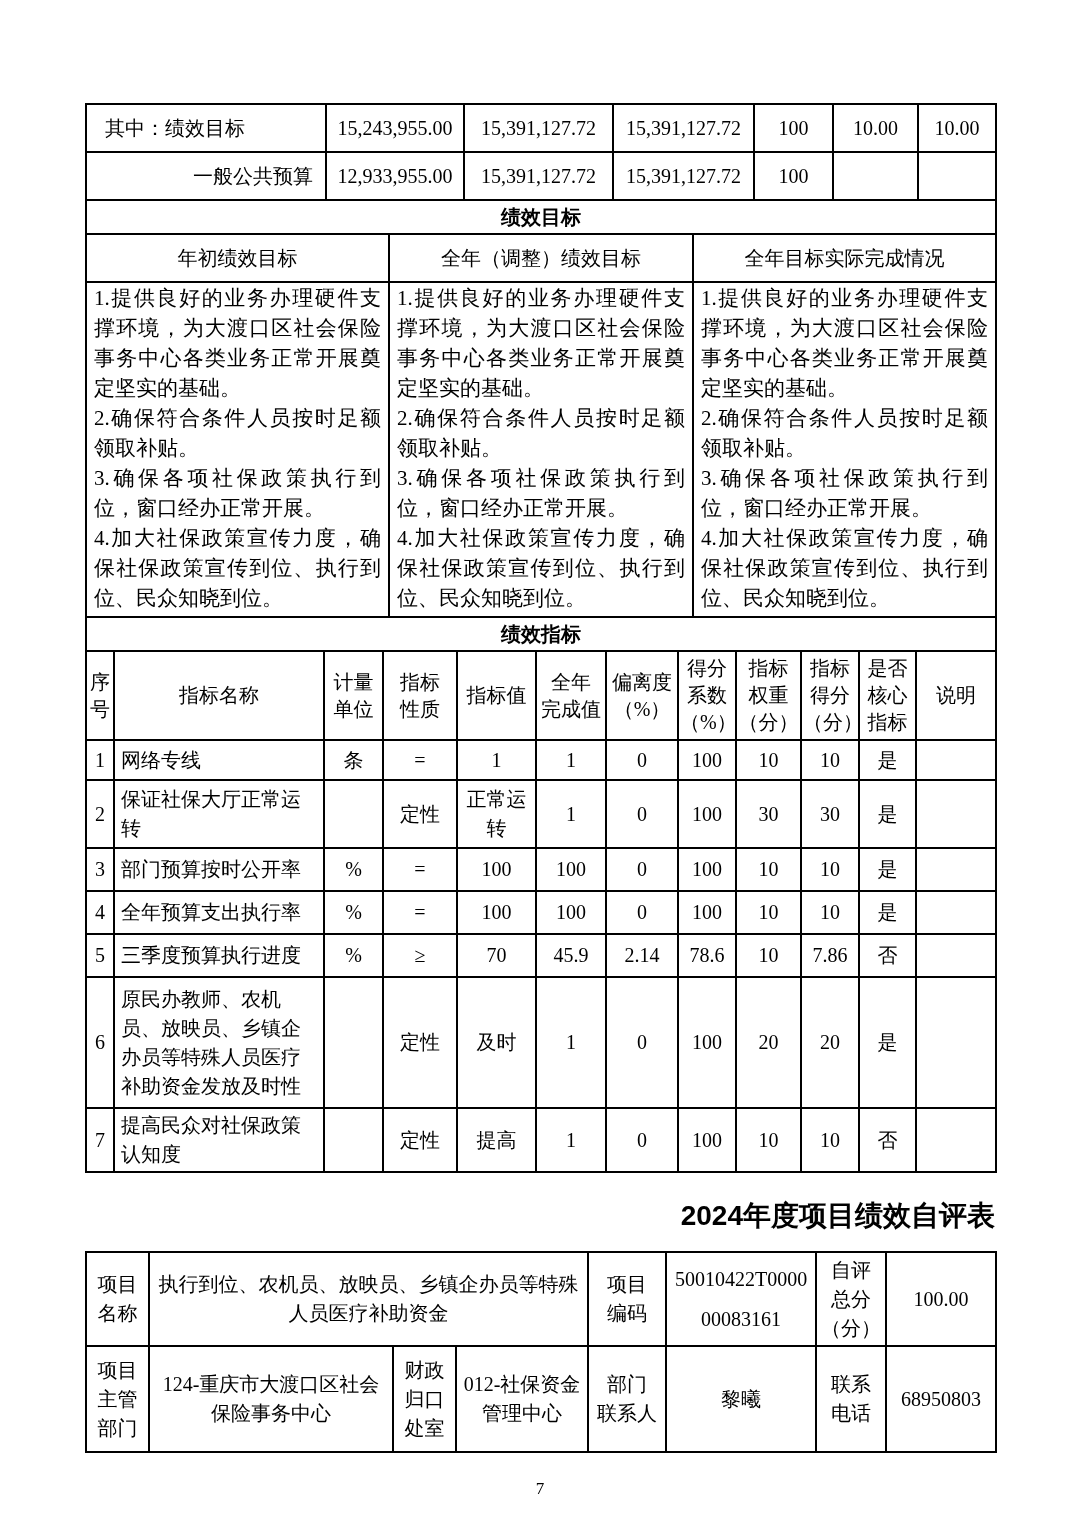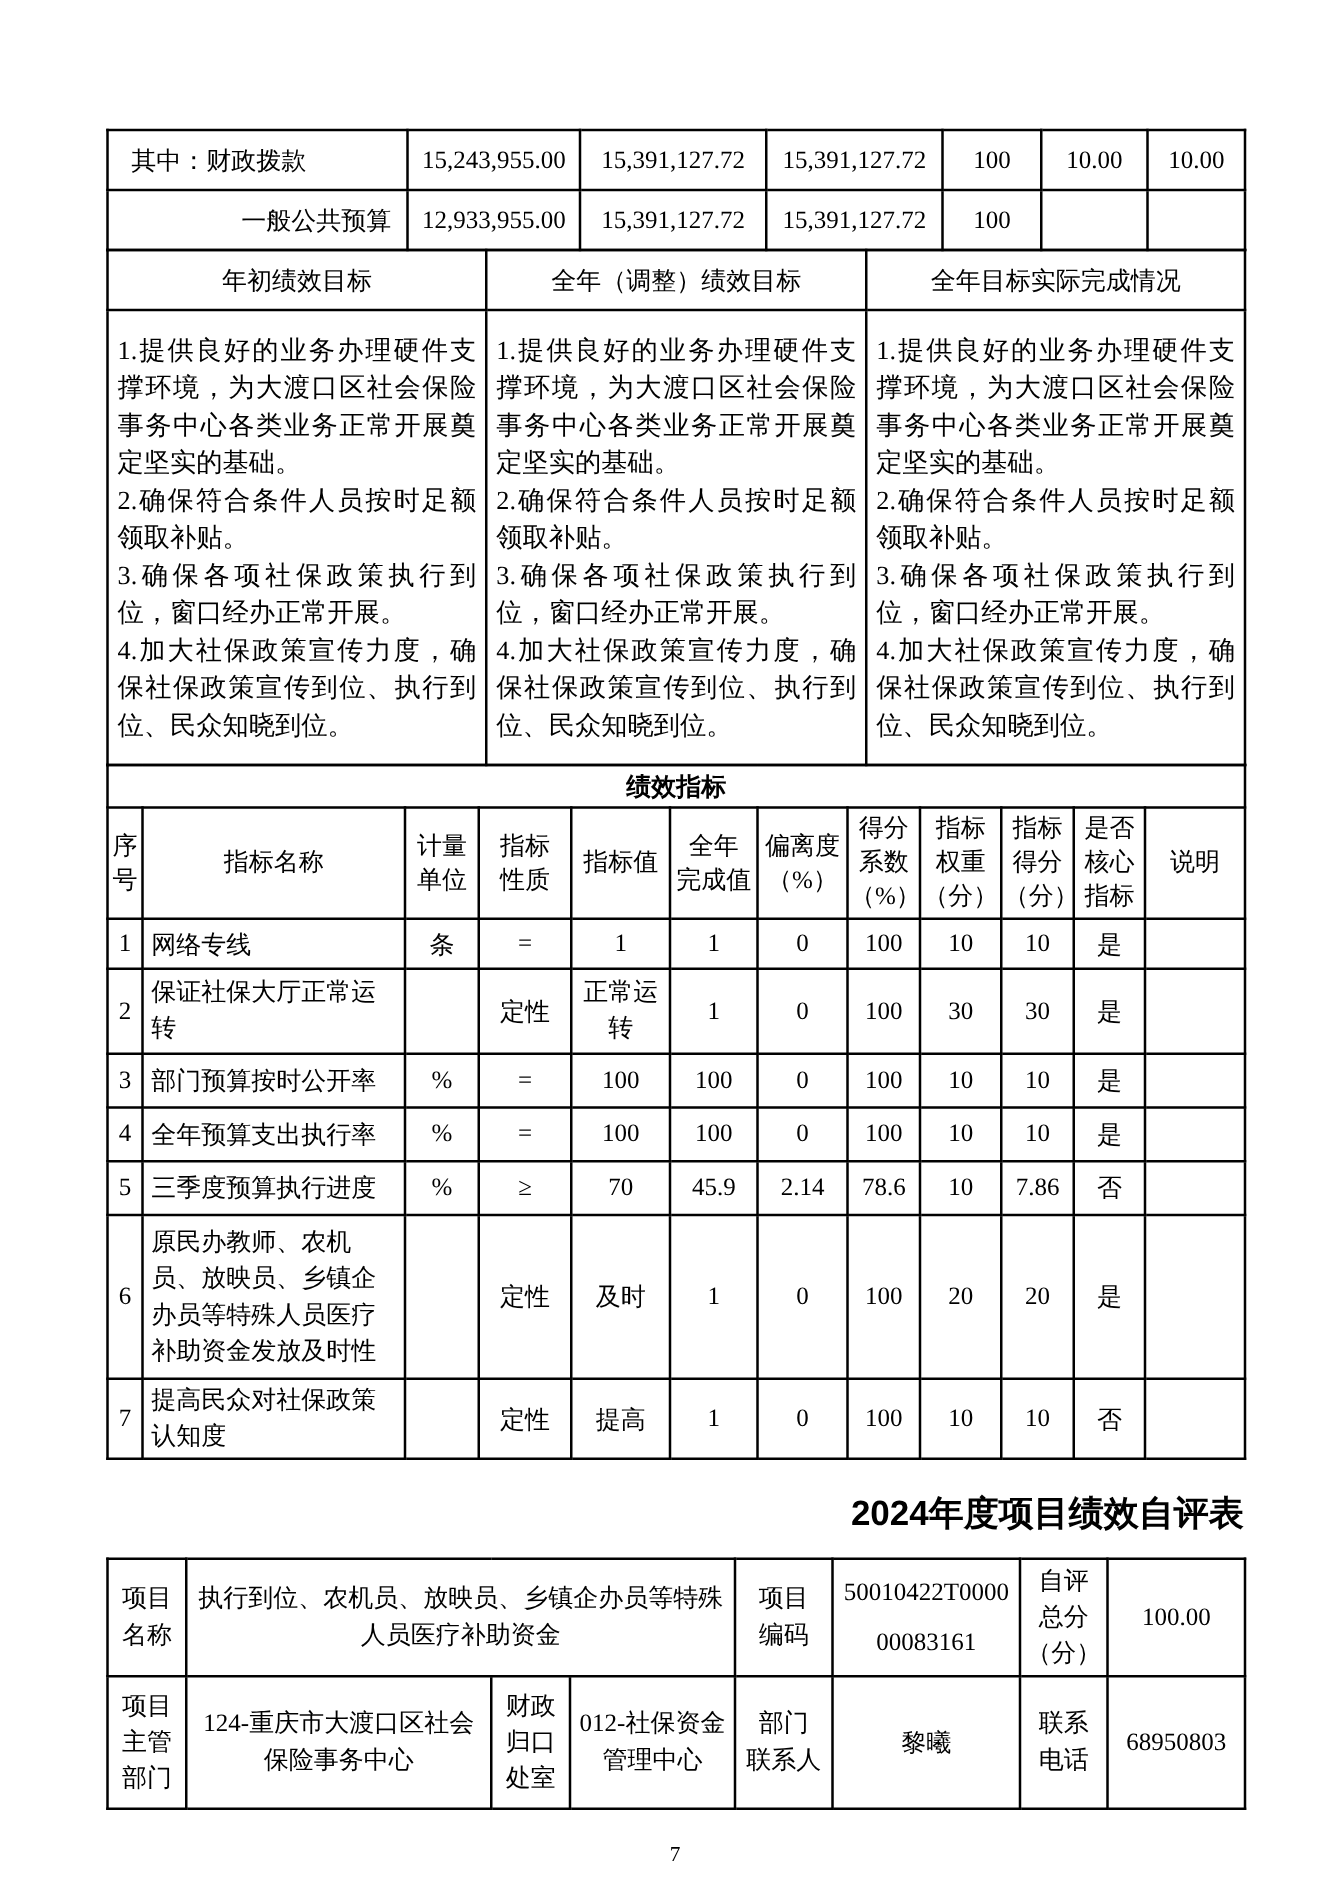--- a/index.html
+++ b/index.html
@@ -30,21 +30,21 @@
     font-weight:bold;
     font-size:20px;
     height:34px;
   }
   .r48{height:48px;}
   .hdr40{height:48px;}
   .goal-cell{
     vertical-align:top;
     text-align:justify;
     height:335px;
-    padding:16px 7px;
+    padding:0 7px;
   }
   .goal-cell p{
     margin:0;
     font-size:21px;
     line-height:30px;
     text-align:justify;
     text-justify:inter-character;
   }
   .ind-hdr td{
     height:89px;
@@ -89,21 +89,21 @@
       <col style="width:240px">
         <col style="width:138px">
         <col style="width:149px">
       <col style="width:141px">
         <col style="width:79px">
         <col style="width:85px">
         <col style="width:78px">
     </colgroup>
     <tbody>
         <tr class="r48">
-      <td class="al">其中：财政拨款</td>
+      <td class="al">其中：绩效目标</td>
       <td>15,243,955.00</td>
       <td>15,391,127.72</td>
       <td>15,391,127.72</td>
       <td>100</td>
       <td>10.00</td>
       <td>10.00</td>
     </tr>
     <tr class="r48">
       <td class="ar">一般公共预算</td>
       <td>12,933,955.00</td>
@@ -116,20 +116,23 @@
   </tbody>
     </table>
 
   <table>
     <colgroup>
       <col style="width:303px">
         <col style="width:304px">
         <col style="width:303px">
     </colgroup>
     <tbody>
+        <tr>
+      <td colspan="3" class="section-title">绩效目标</td>
+    </tr>
     <tr class="hdr40">
       <td>年初绩效目标</td>
       <td>全年（调整）绩效目标</td>
       <td>全年目标实际完成情况</td>
     </tr>
     <tr>
       <td class="goal-cell">
         <p>1.提供良好的业务办理硬件支撑环境，为大渡口区社会保险事务中心各类业务正常开展奠定坚实的基础。</p>
         <p>2.确保符合条件人员按时足额领取补贴。</p>
         <p>3.确保各项社保政策执行到位，窗口经办正常开展。</p>

